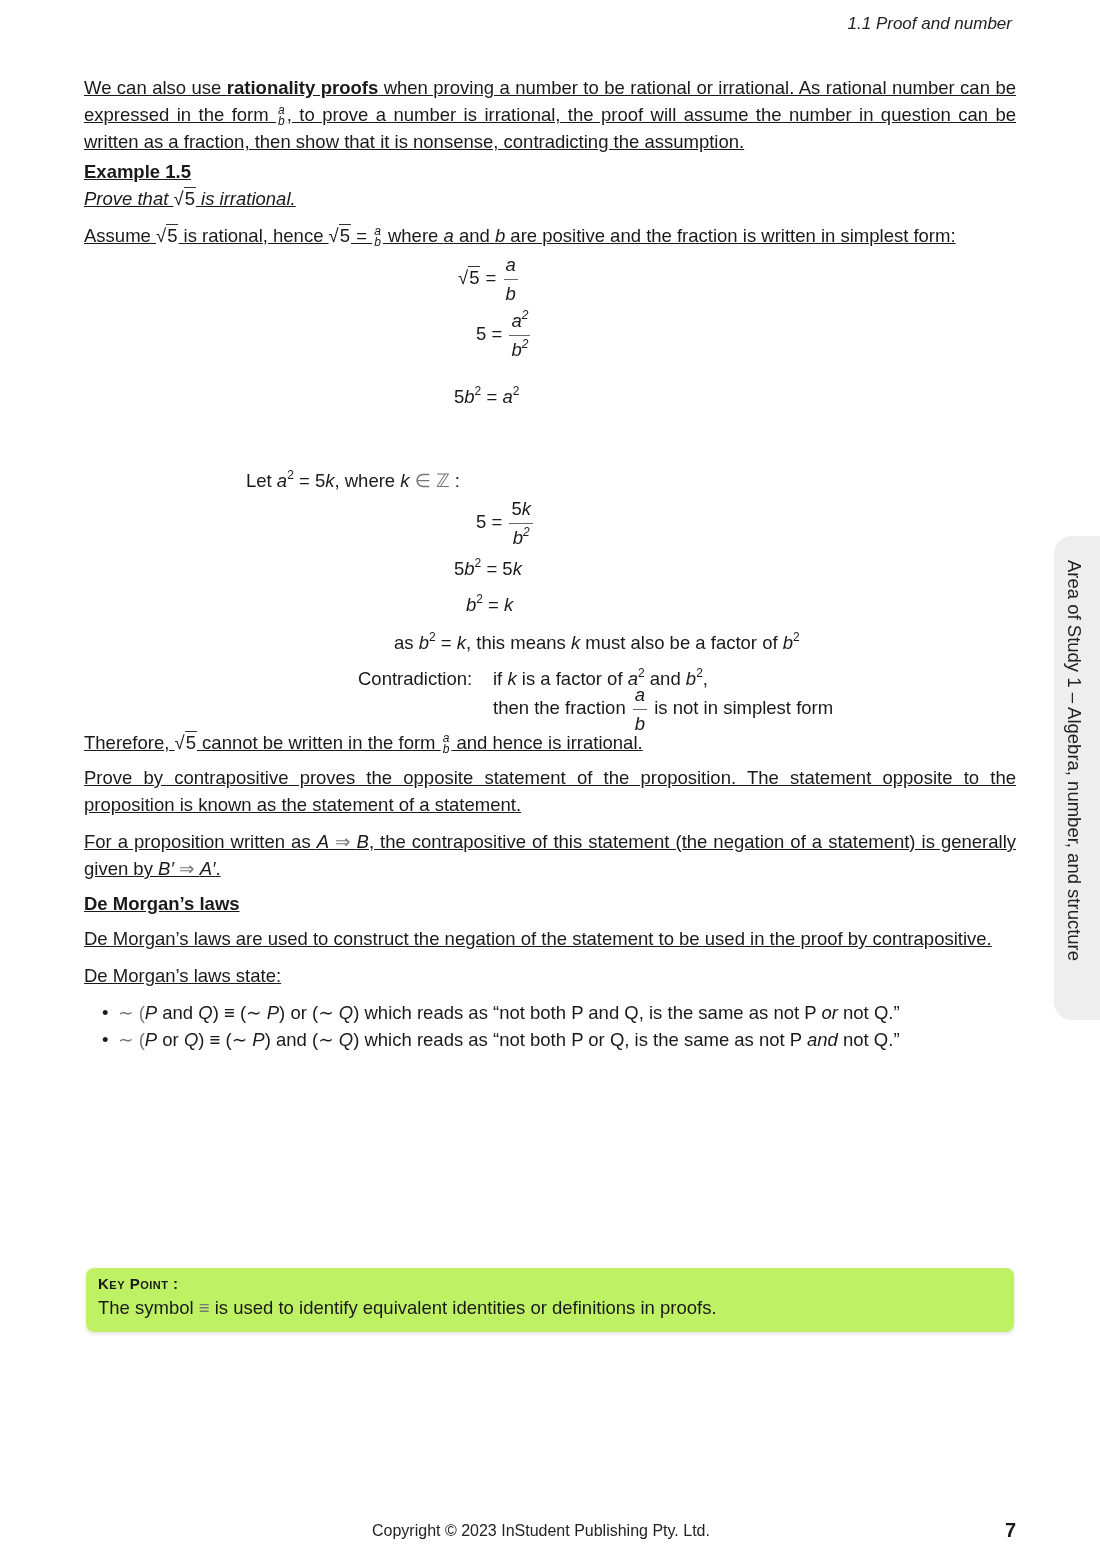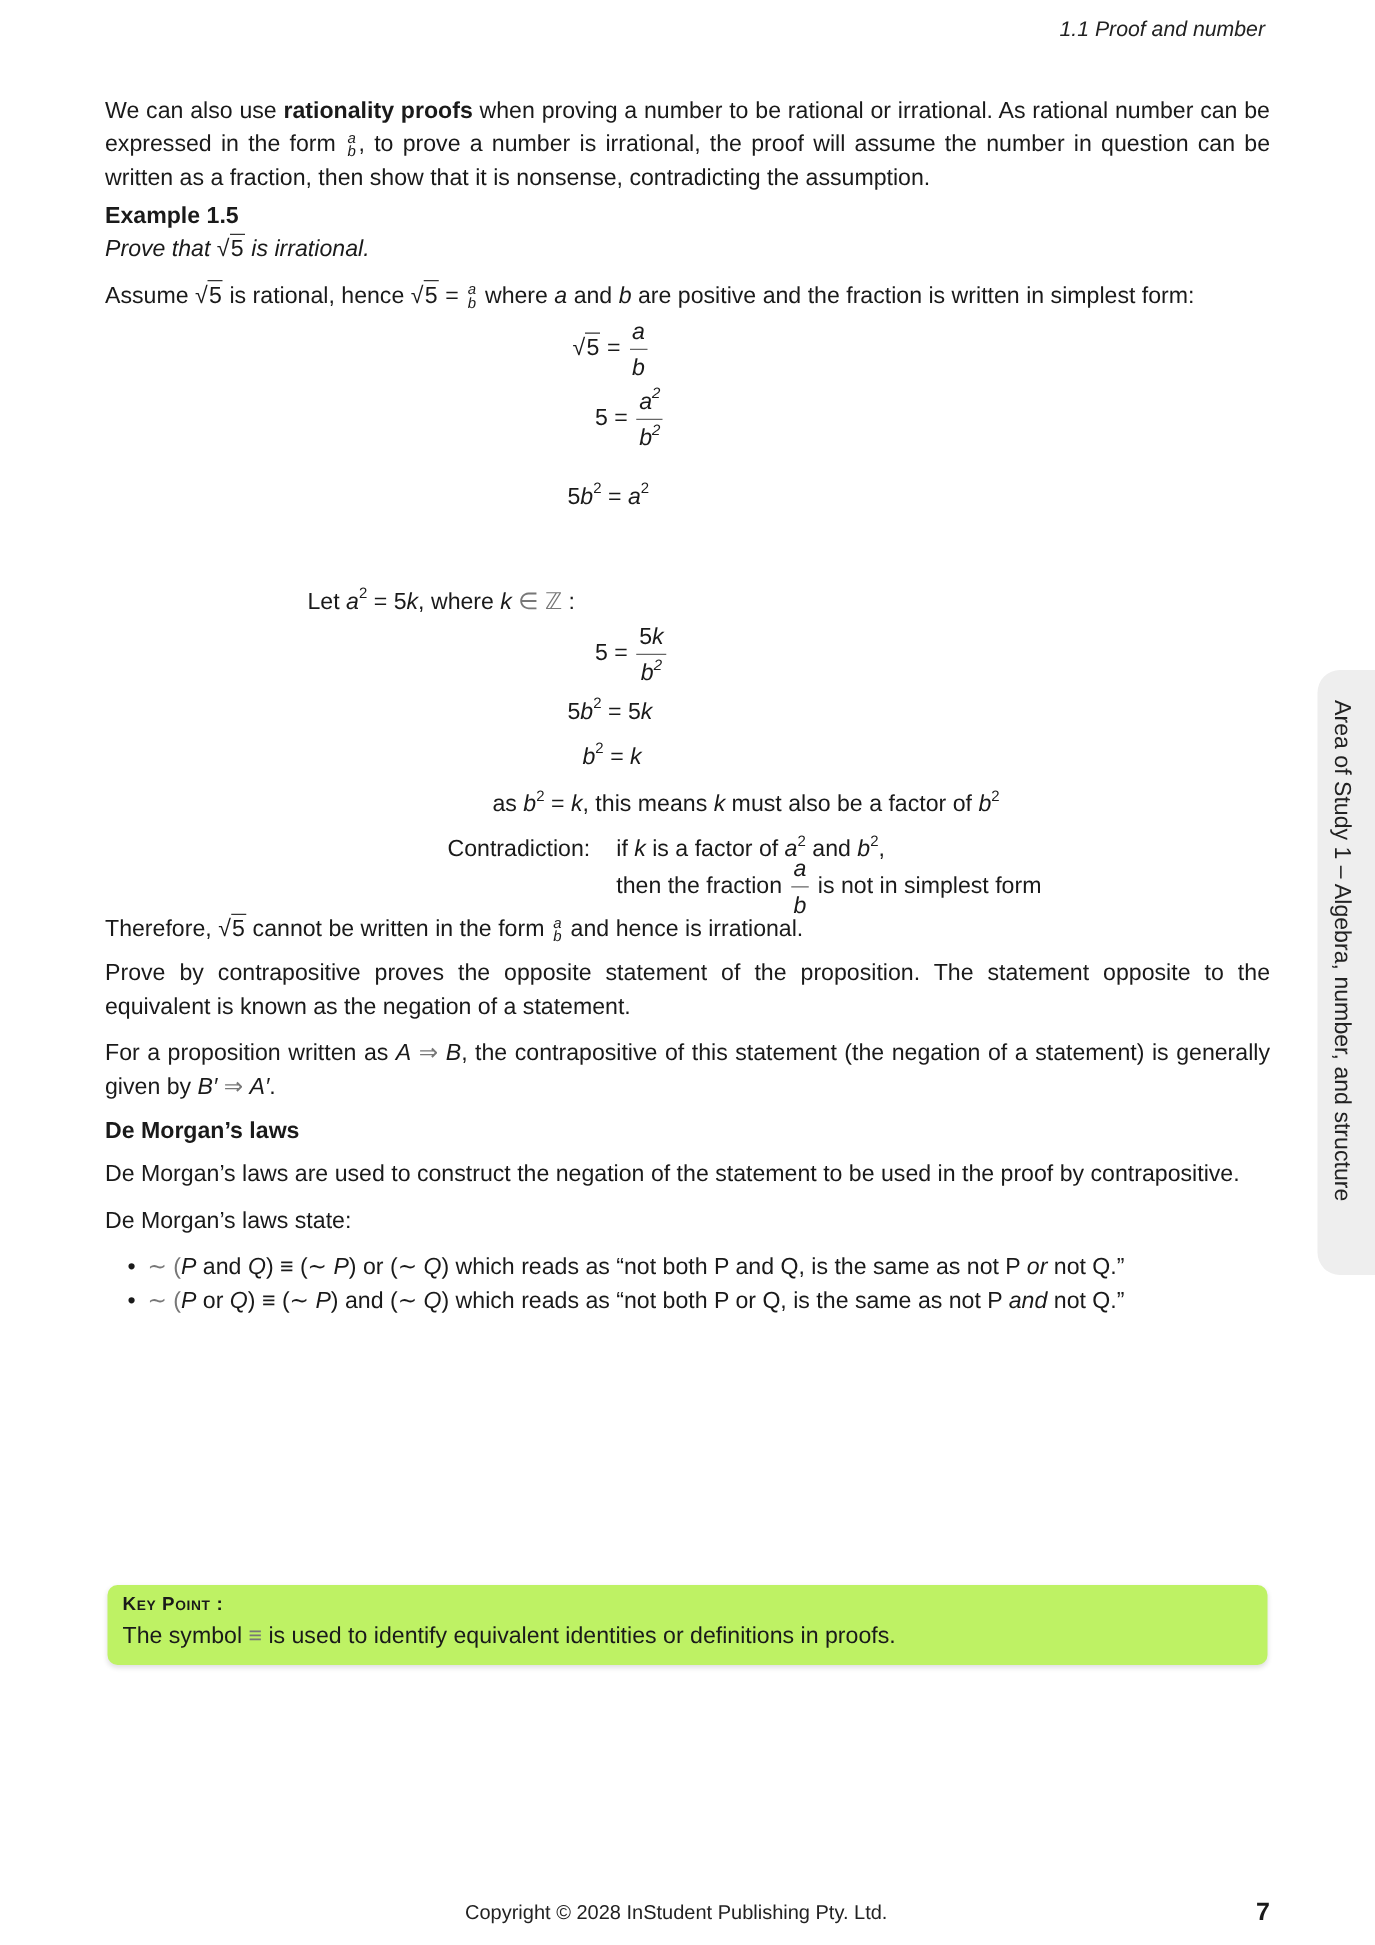--- a/index.html
+++ b/index.html
@@ -8,21 +8,21 @@
     font-family: "Liberation Sans", sans-serif; color: #1a1a1a;
   }
   .running-head {
     position: absolute; top: 14px; right: 88px;
     font-style: italic; font-size: 17px; color: #222;
   }
   .content {
     position: absolute; left: 84px; top: 74px; width: 932px;
     font-size: 18.5px; line-height: 27px;
   }
-  p { margin: 0; }
+  p { margin: 0; text-decoration: underline; }
   .just { text-align: justify; }
   .mt8 { margin-top: 8px; }
   .mt10 { margin-top: 10px; }
   .bold { font-weight: bold; }
   .it { font-style: italic; }
   .h-ex { font-weight: bold; margin-top: 3px; }
   .h-sec { font-weight: bold; margin-top: 34px; }
   .h-sub { font-weight: bold; margin-top: 8px; }
 
   .sfrac { display: inline-block; vertical-align: -0.35em; text-align: center;
@@ -119,34 +119,34 @@
     <div class="eq" style="left:409px; top:416px;">
       <span>if </span><span class="math-i">k</span><span> is a factor of </span><span class="math-i">a</span><sup>2</sup><span> and </span><span class="math-i">b</span><sup>2</sup><span>,</span>
     </div>
     <div class="eq" style="left:409px; top:432px;">
       <span>then the fraction </span><span class="frac"><span class="num">a</span><span>b</span></span><span> is not in simplest form</span>
     </div>
   </div>
 
   <p style="margin-top:0px;"><span>Therefore, </span><span class="sqrt"><span class="rad">√</span><span class="arg">5</span></span><span> cannot be written in the form </span><span class="sfrac"><span>a</span><span>b</span></span><span> and hence is irrational.</span></p>
 
-  <p class="just mt8">Prove by contrapositive proves the opposite statement of the proposition.  The statement opposite to the equivalent is known as the negation of a statement.</p>
+  <p class="just mt8">Prove by contrapositive proves the opposite statement of the proposition.  The statement opposite to the proposition is known as the statement of a statement.</p>
   <p class="just mt10"><span>For a proposition written as </span><span class="math-i">A</span><span class="gray"> ⇒ </span><span class="math-i">B</span><span>, the contrapositive of this statement (the negation of a statement) is generally given by </span><span class="math-i">B′</span><span class="gray"> ⇒ </span><span class="math-i">A′</span><span>.</span></p>
 
   <p class="h-sub">De Morgan’s laws</p>
   <p class="just mt8">De Morgan’s laws are used to construct the negation of the statement to be used in the proof by contrapositive.</p>
   <p class="mt10">De Morgan’s laws state:</p>
   <ul class="bullets">
     <li><span class="gray">∼ (</span><span class="math-i">P</span><span> and </span><span class="math-i">Q</span><span>) ≡ (∼ </span><span class="math-i">P</span><span>)  or (∼ </span><span class="math-i">Q</span><span>) which reads as “not both P and Q, is the same as not P </span><span class="it">or</span><span> not Q.”</span></li>
     <li><span class="gray">∼ (</span><span class="math-i">P</span><span> or </span><span class="math-i">Q</span><span>) ≡ (∼ </span><span class="math-i">P</span><span>)  and (∼ </span><span class="math-i">Q</span><span>) which reads as “not both P or Q, is the same as not P </span><span class="it">and</span><span> not Q.”</span></li>
   </ul>
 </div>
 
 <div class="keypoint">
   <div class="kp-title">Key Point :</div>
   <div class="kp-text"><span>The symbol </span><span class="gray">≡</span><span> is used to identify equivalent identities or definitions in proofs.</span></div>
 </div>
 
 <div class="side-tab"></div>
 <div class="side-tab-text">Area of Study 1 – Algebra, number, and structure</div>
 
-<div class="footer">Copyright © 2028 InStudent Publishing Pty. Ltd.</div>
+<div class="footer">Copyright © 2023 InStudent Publishing Pty. Ltd.</div>
 <div class="page-num">7</div>
 
 </body></html>

